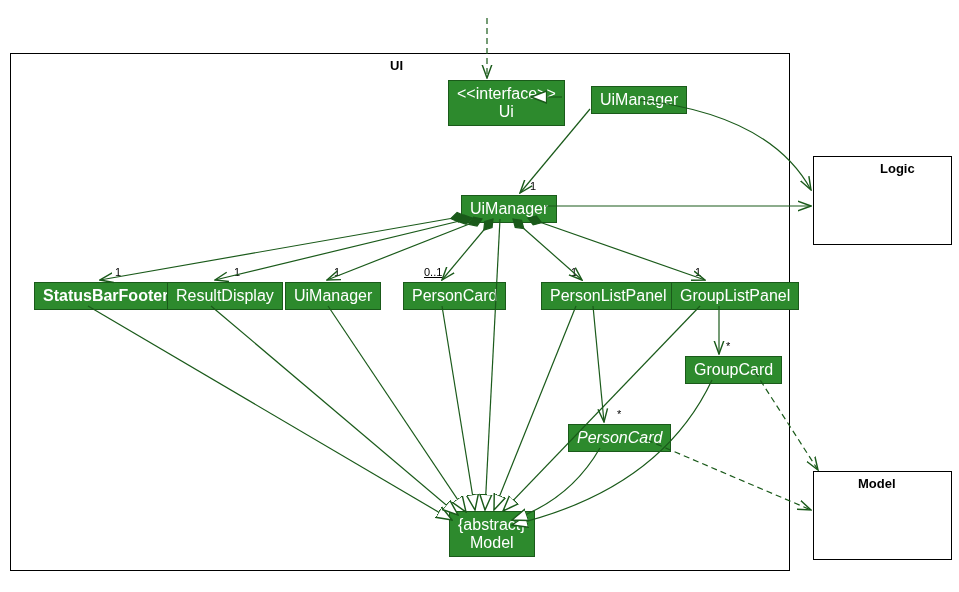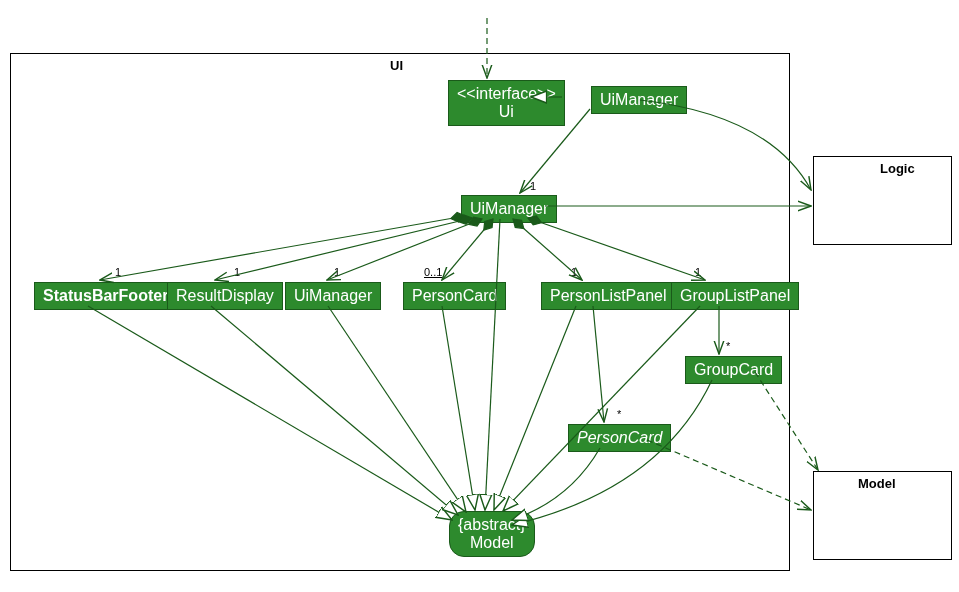--- a/index.html
+++ b/index.html
@@ -93,21 +93,21 @@
 </div>
 
 <div class="class-box" style="left:685px; top:356px;">
   <span>GroupCard</span>
 </div>
 
 <div class="class-box" style="left:568px; top:424px;font-style:italic;">
   <span>PersonCard</span>
 </div>
 
-<div class="class-box" style="left:449px; top:511px;border-radius:15px;">
+<div class="class-box" style="left:449px; top:511px;">
   <div>{abstract}</div>
   <div>Model</div>
 </div>
 
 <div class="multiplicity" style="left:530px; top:180px;">1</div>
 <div class="multiplicity" style="left:115px; top:266px;">1</div>
 <div class="multiplicity" style="left:234px; top:266px;">1</div>
 <div class="multiplicity" style="left:334px; top:266px;">1</div>
 <div class="multiplicity" style="left:424px; top:266px;text-decoration:underline;">0..1</div>
 <div class="multiplicity" style="left:571px; top:266px;">1</div>

